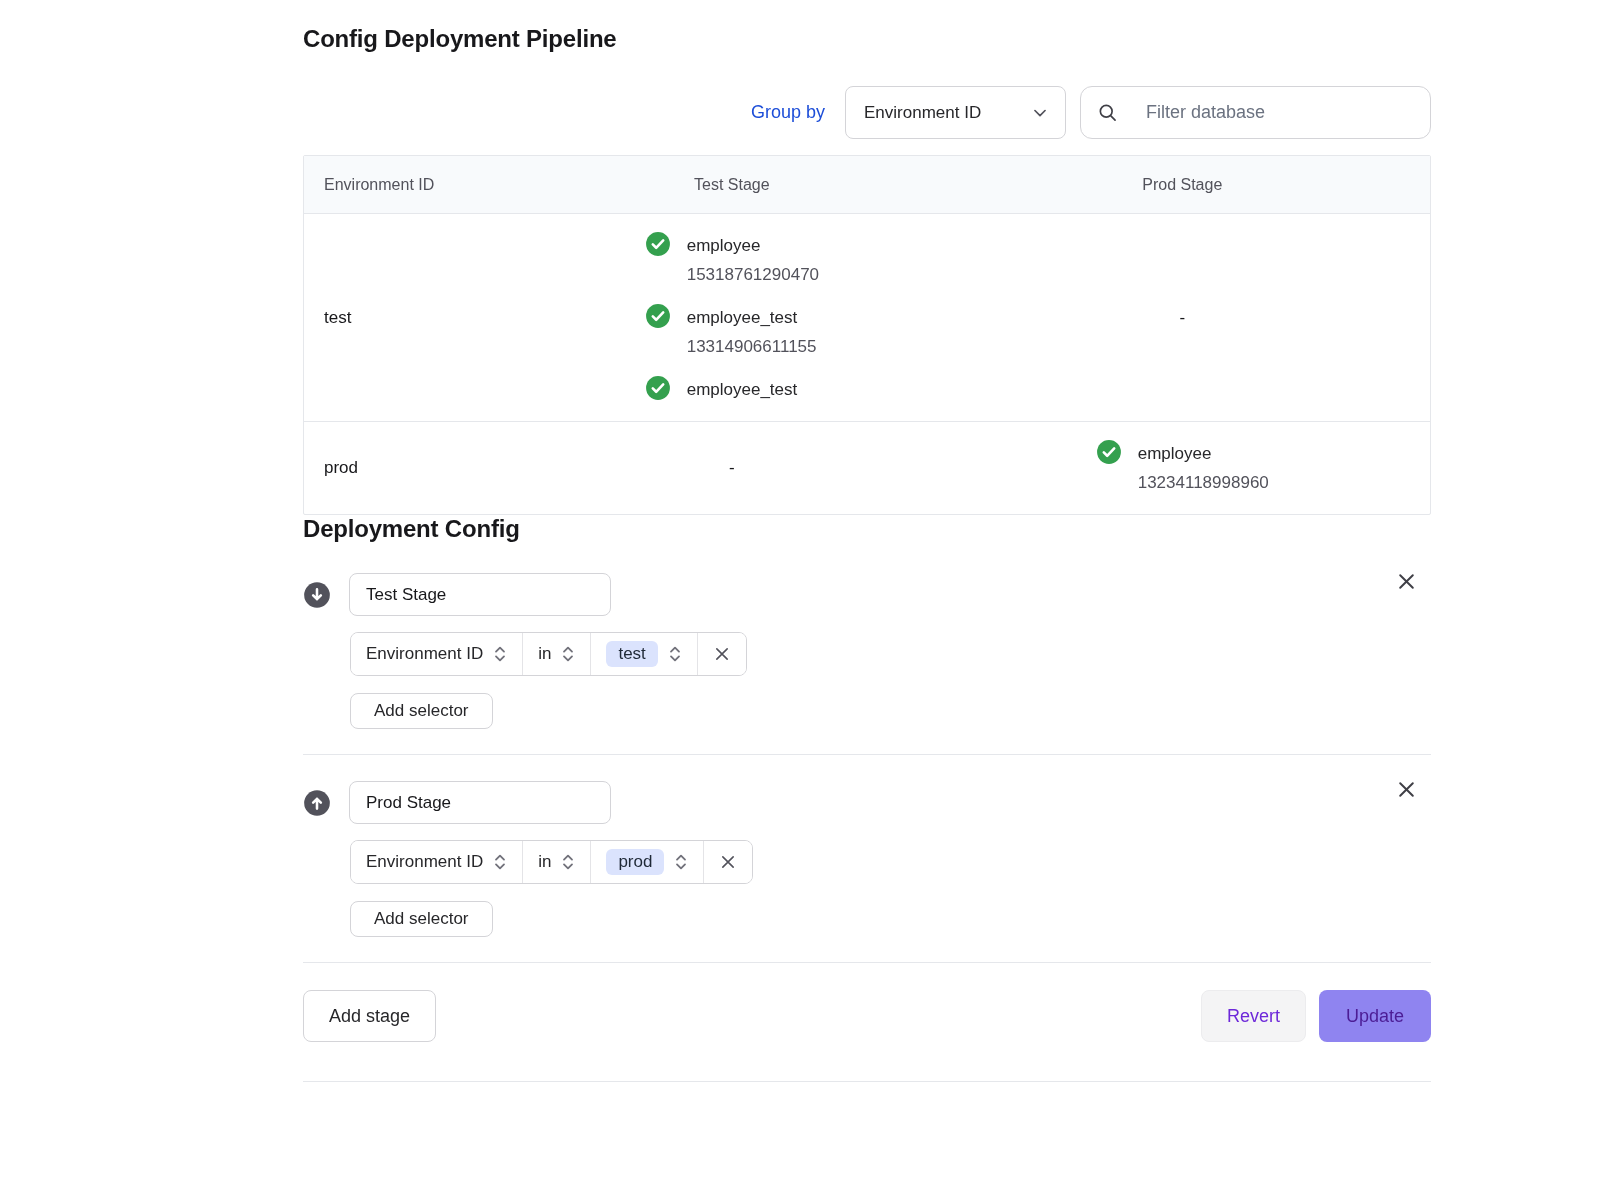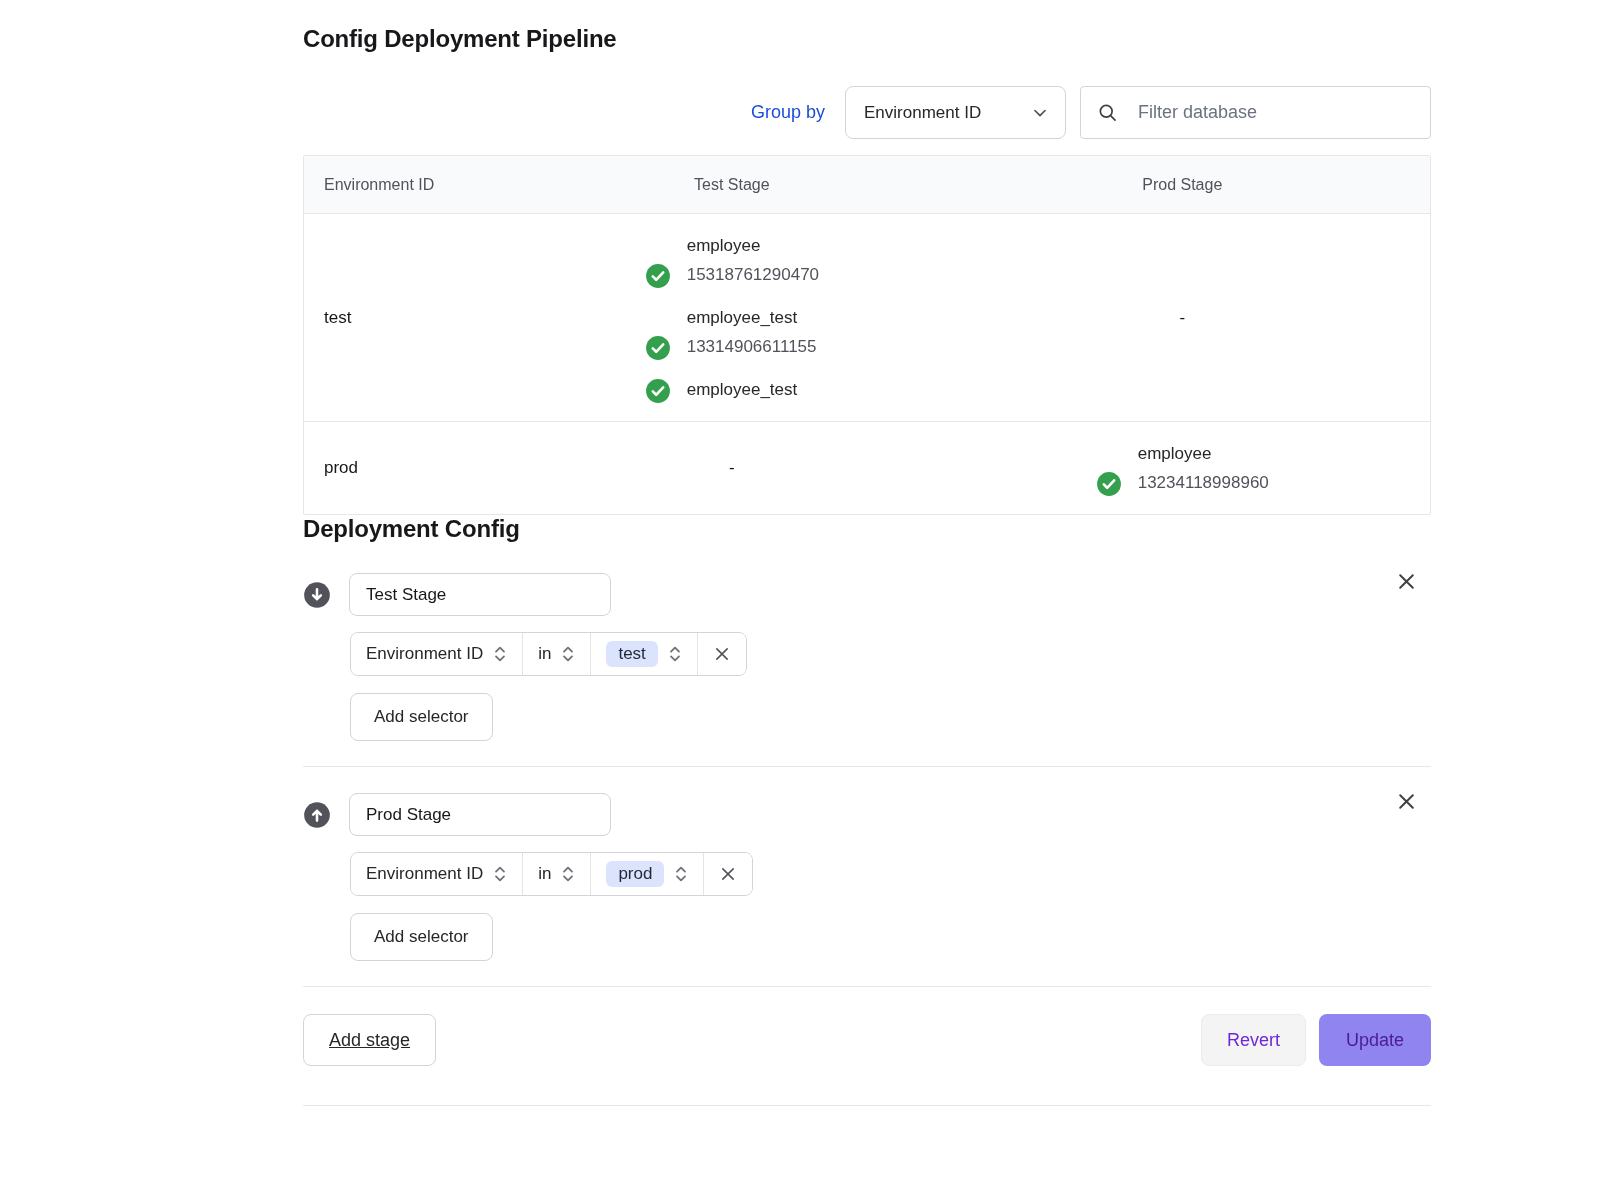--- a/index.html
+++ b/index.html
@@ -23,23 +23,23 @@
   }
   .groupby-label { font-size: 18px; color: #1d4ed8; }
   .select-btn {
     display: flex; align-items: center; justify-content: space-between;
     width: 221px; height: 53px; padding: 0 16px 0 18px;
     background: #fff; border: 1px solid #d4d4d8; border-radius: 8px;
     font-size: 17px; color: #27272a; cursor: pointer;
     font-family: inherit;
   }
   .search-wrap {
-    display: flex; align-items: center; gap: 18px;
+    display: flex; align-items: center; gap: 26px;
     width: 351px; height: 53px; margin-left: -6px; padding: 0 14px 0 16px;
-    border: 1px solid #d4d4d8; border-radius: 4px; background: #fff;
+    border: 1px solid #d4d4d8; border-radius: 12px; background: #fff;
   }
   .search-wrap input {
     border: none; outline: none; flex: 1; font-size: 18px; color: #27272a;
     font-family: inherit; background: transparent;
   }
   .search-wrap input::placeholder { color: #6b7280; }
 
   
   .table {
     margin-top: 16px; border: 1px solid #e5e7eb; border-radius: 2px;
@@ -48,21 +48,21 @@
   .t-head { background: #f8fafc; height: 58px; border-bottom: 1px solid #e5e7eb; }
   .t-head .cell { display: flex; align-items: center; font-size: 16px; font-weight: 500; color: #52525b; }
   .cell.c-env { padding-left: 20px; justify-content: flex-start; }
   .cell.c-mid, .cell.c-right { justify-content: center; }
   .t-body-row { border-bottom: 1px solid #e5e7eb; }
   .t-body-row:last-child { border-bottom: none; }
   .t-body-row .cell { display: flex; align-items: center; font-size: 17px; color: #18181b; }
   .row-test { min-height: 201px; }
   .row-prod { min-height: 85px; }
   .task-list { display: flex; flex-direction: column; gap: 14px; padding: 17px 0; align-items: flex-start; }
-  .task-item { display: flex; align-items: flex-end; gap: 16px; }
+  .task-item { display: flex; align-items: flex-start; gap: 16px; }
   .task-texts { display: flex; flex-direction: column; line-height: 29px; }
   .task-name { font-size: 17px; color: #27272a; }
   .task-version { font-size: 17px; color: #52525b; }
   .dash { font-size: 17px; color: #18181b; }
 
   
   .config-title { margin-top: 66px; }
   .stage { margin-top: 30px; }
   .stage.second { margin-top: 26px; }
   .stage-head { display: flex; align-items: center; gap: 18px; height: 43px; }
@@ -86,30 +86,30 @@
     display: flex; align-items: center; gap: 10px; padding: 0 15px;
     border: none; border-right: 1px solid #e4e4e7; background: #fff;
     font-size: 17px; color: #27272a; font-family: inherit; cursor: pointer;
   }
   .seg:last-child { border-right: none; }
   .badge {
     background: #dbe3fd; border-radius: 6px; padding: 3px 12px;
     font-size: 17px; color: #1f2937;
   }
   .add-selector {
-    display: block; margin: 17px 0 0 47px; height: 48px; padding: 0 23px;
+    display: block; margin: 17px 0 0 47px; height: 36px; padding: 0 23px;
     border: 1px solid #d4d4d8; border-radius: 8px; background: #fff;
     font-size: 17px; color: #27272a; font-family: inherit; cursor: pointer;
   }
   hr.divider { border: none; border-top: 1px solid #e5e7eb; margin: 25px 0 0 0; }
 
   
   .actions { margin-top: 27px; display: flex; align-items: center; height: 52px; }
   .btn { height: 52px; border-radius: 8px; font-size: 18px; font-family: inherit; cursor: pointer; }
-  .btn-add-stage { padding: 0 25px; background: #fff; border: 1px solid #d4d4d8; color: #27272a; text-decoration: underline; }
+  .btn-add-stage { padding: 0 25px; background: #fff; border: 1px solid #d4d4d8; color: #27272a; }
   .btn-revert { margin-left: auto; padding: 0 25px; background: #f4f4f5; border: 1px solid #ececee; color: #6d28d9; }
   .btn-update { margin-left: 13px; padding: 0 27px; background: #8f84f0; border: none; color: #4c1d95; font-weight: 500; }
   hr.final { border: none; border-top: 1px solid #e5e7eb; margin: 39px 0 0 0; }
 </style>
 </head>
 <body>
 
 <div class="page">
 
   <h1 class="title">Config Deployment Pipeline</h1>

